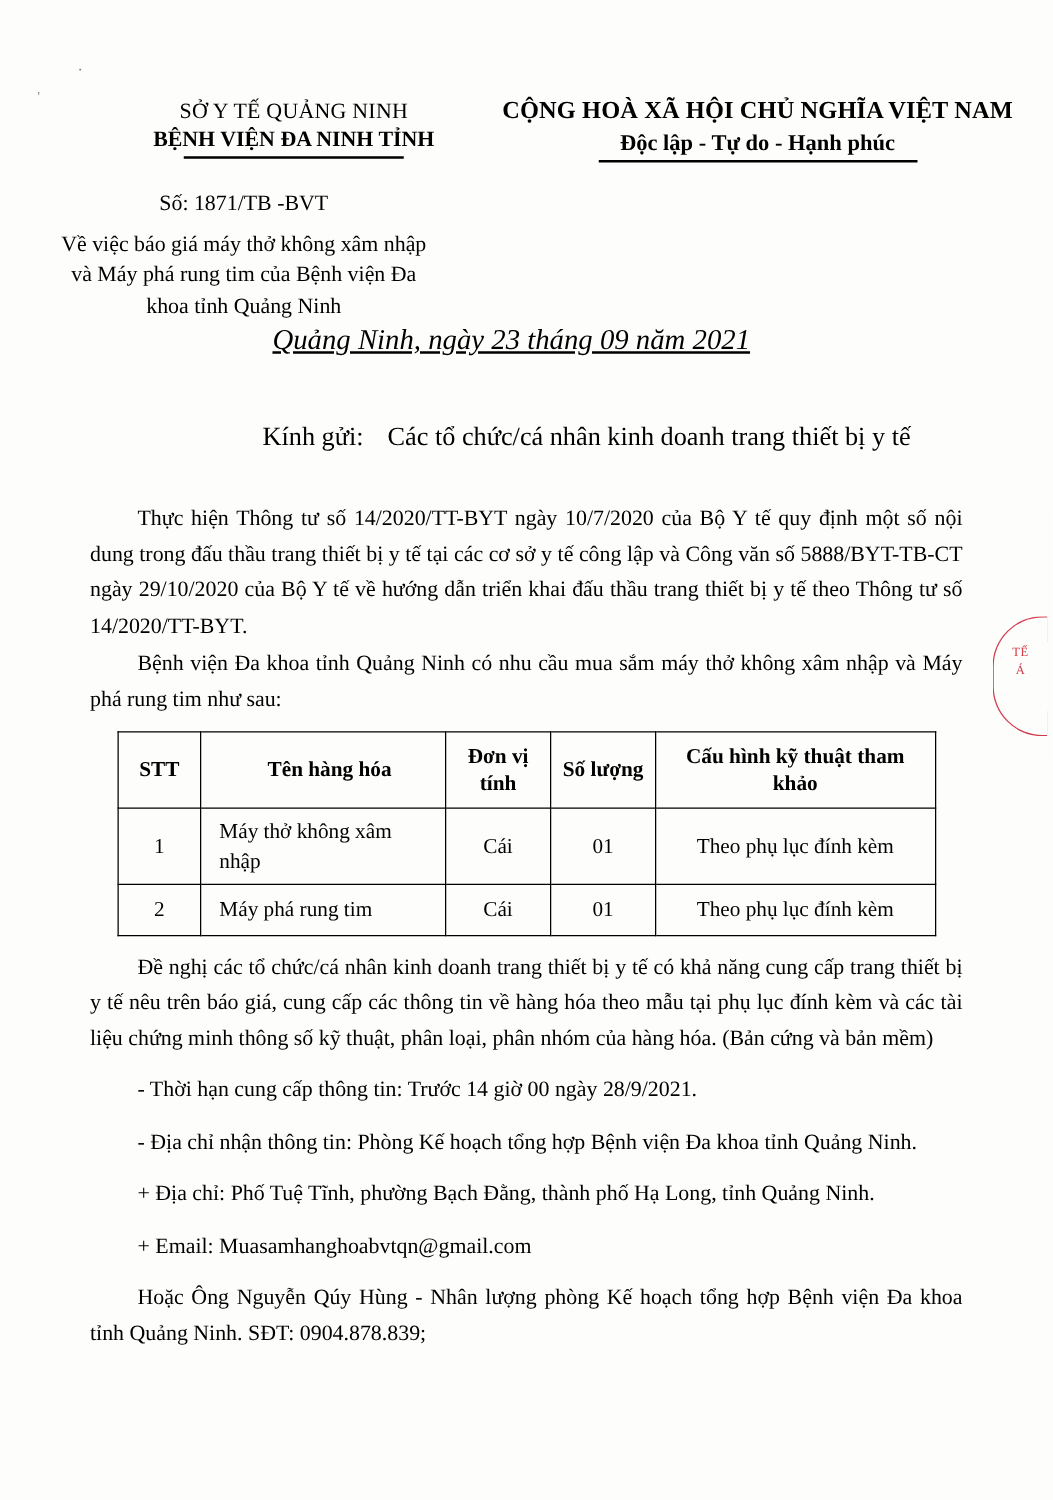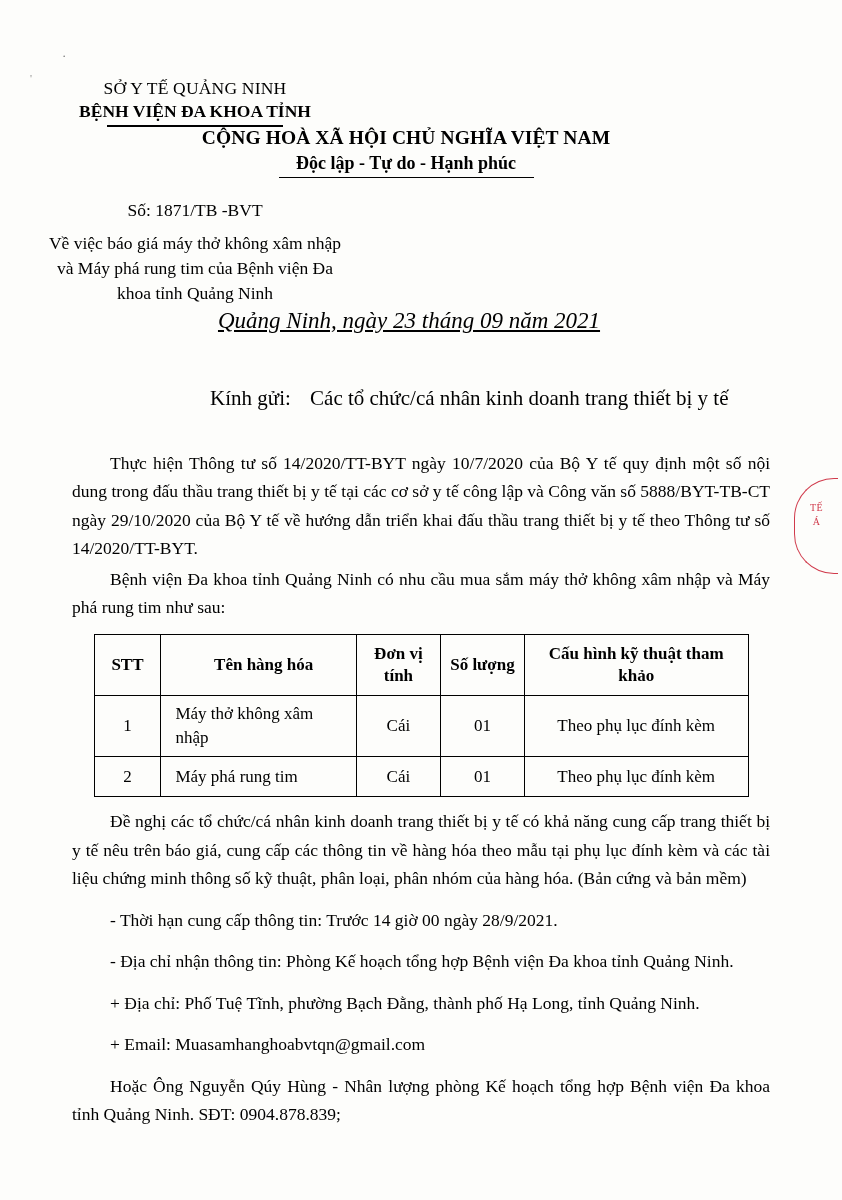--- a/index.html
+++ b/index.html
@@ -16,22 +16,23 @@
     overflow: hidden;
   }
   .page {
     position: relative;
     width: 842px;
     height: 1200px;
     background: #fdfdfb;
   }
   .header {
     display: flex;
-    flex-direction: column;
+    flex-direction: row;
     padding-top: 78px;
+    padding-left: 40px;
   }
   .header-left {
     width: 330px;
     text-align: center;
     margin-left: 30px;
   }
   .header-right {
     flex: 1;
     text-align: center;
     margin-right: 30px;
@@ -143,21 +144,21 @@
   .col-stt { width: 58px; text-align: center; }
   .col-name { width: 195px; text-align: left; padding-left: 14px !important; }
   .col-unit { width: 78px; text-align: center; }
   .col-qty  { width: 76px; text-align: center; }
   .col-cfg  { width: 238px; text-align: center; }
   td.col-name { line-height: 1.4; }
   .row-tall td { height: 46px; }
   .stamp {
     position: absolute;
     right: 4px;
-    top: 478px;
+    top: 493px;
     width: 44px;
     height: 96px;
     border: 1.6px solid #d03a4b;
     border-right: none;
     border-radius: 40px 0 0 40px;
     color: #d03a4b;
     font-size: 10px;
     line-height: 1.35;
     text-align: center;
     padding-top: 22px;
@@ -184,21 +185,21 @@
 <body>
 
 <div class="page">
 
   <div class="tick">·</div>
   <div class="tick2">'</div>
 
   <div class="header">
     <div class="header-left">
       <div class="org-line1">SỞ Y TẾ QUẢNG NINH</div>
-      <div class="org-line2">BỆNH VIỆN ĐA KHOA TỈNH</div>
+      <div class="org-line2">BỆNH VIỆN ĐA NINH TỈNH</div>
       <div class="org-underline"></div>
     </div>
     <div class="header-right">
       <div class="nation-line1">CỘNG HOÀ XÃ HỘI CHỦ NGHĨA VIỆT NAM</div>
       <div class="nation-line2">Độc lập - Tự do - Hạnh phúc</div>
       <div class="nation-underline"></div>
     </div>
   </div>
 
   <div class="sub-header">

